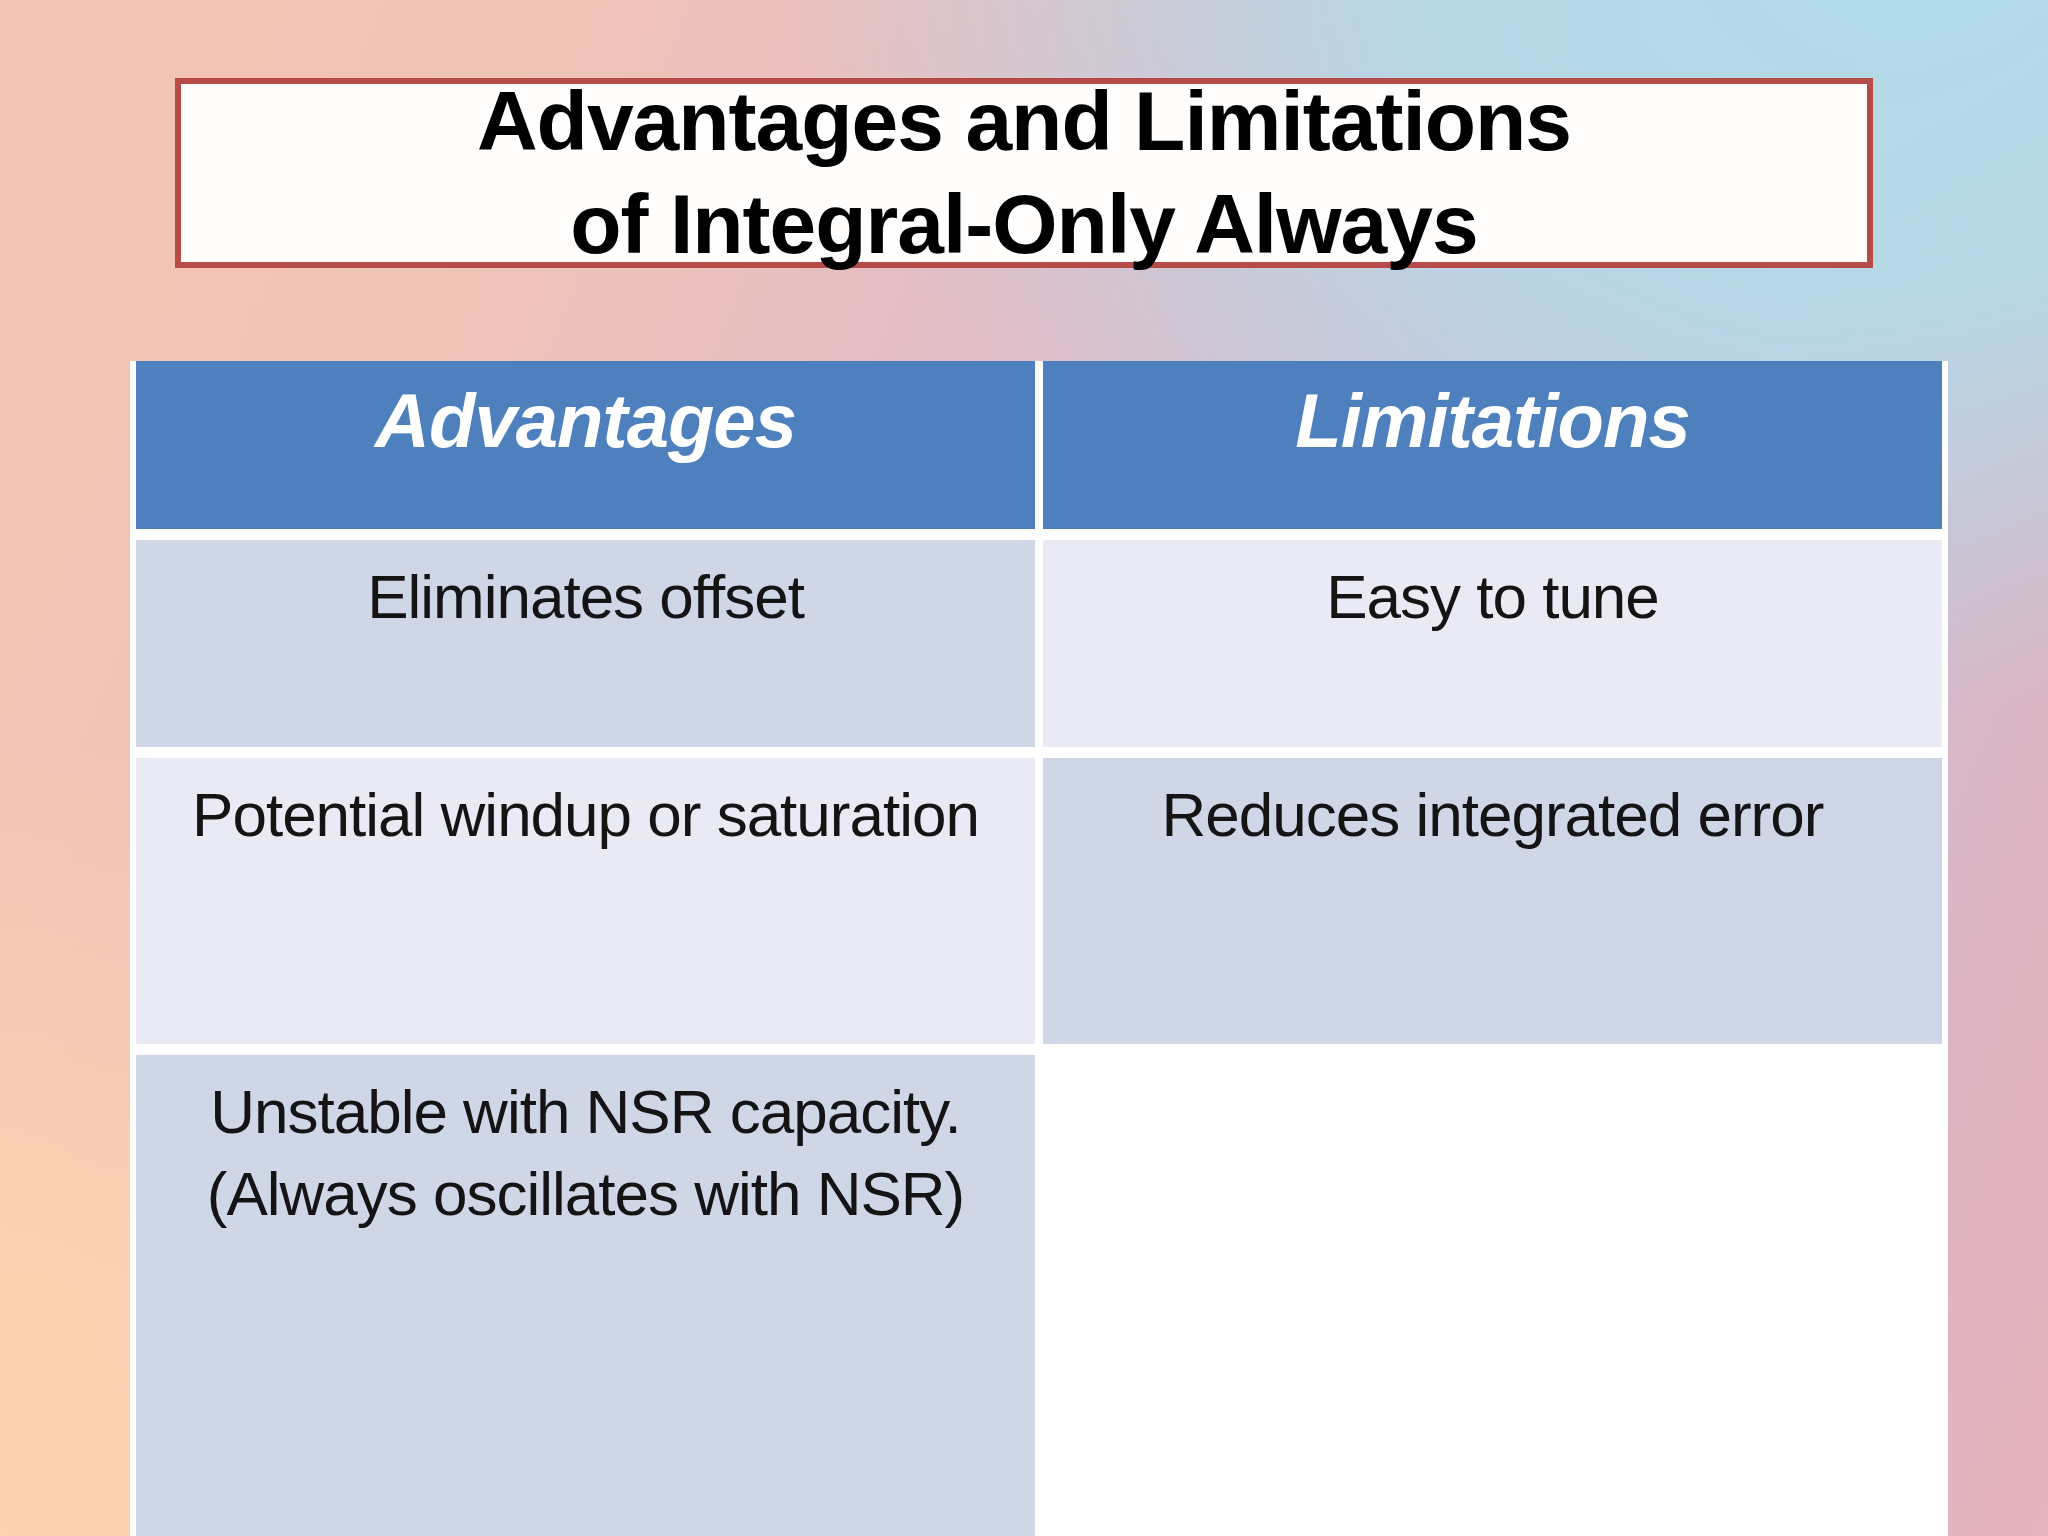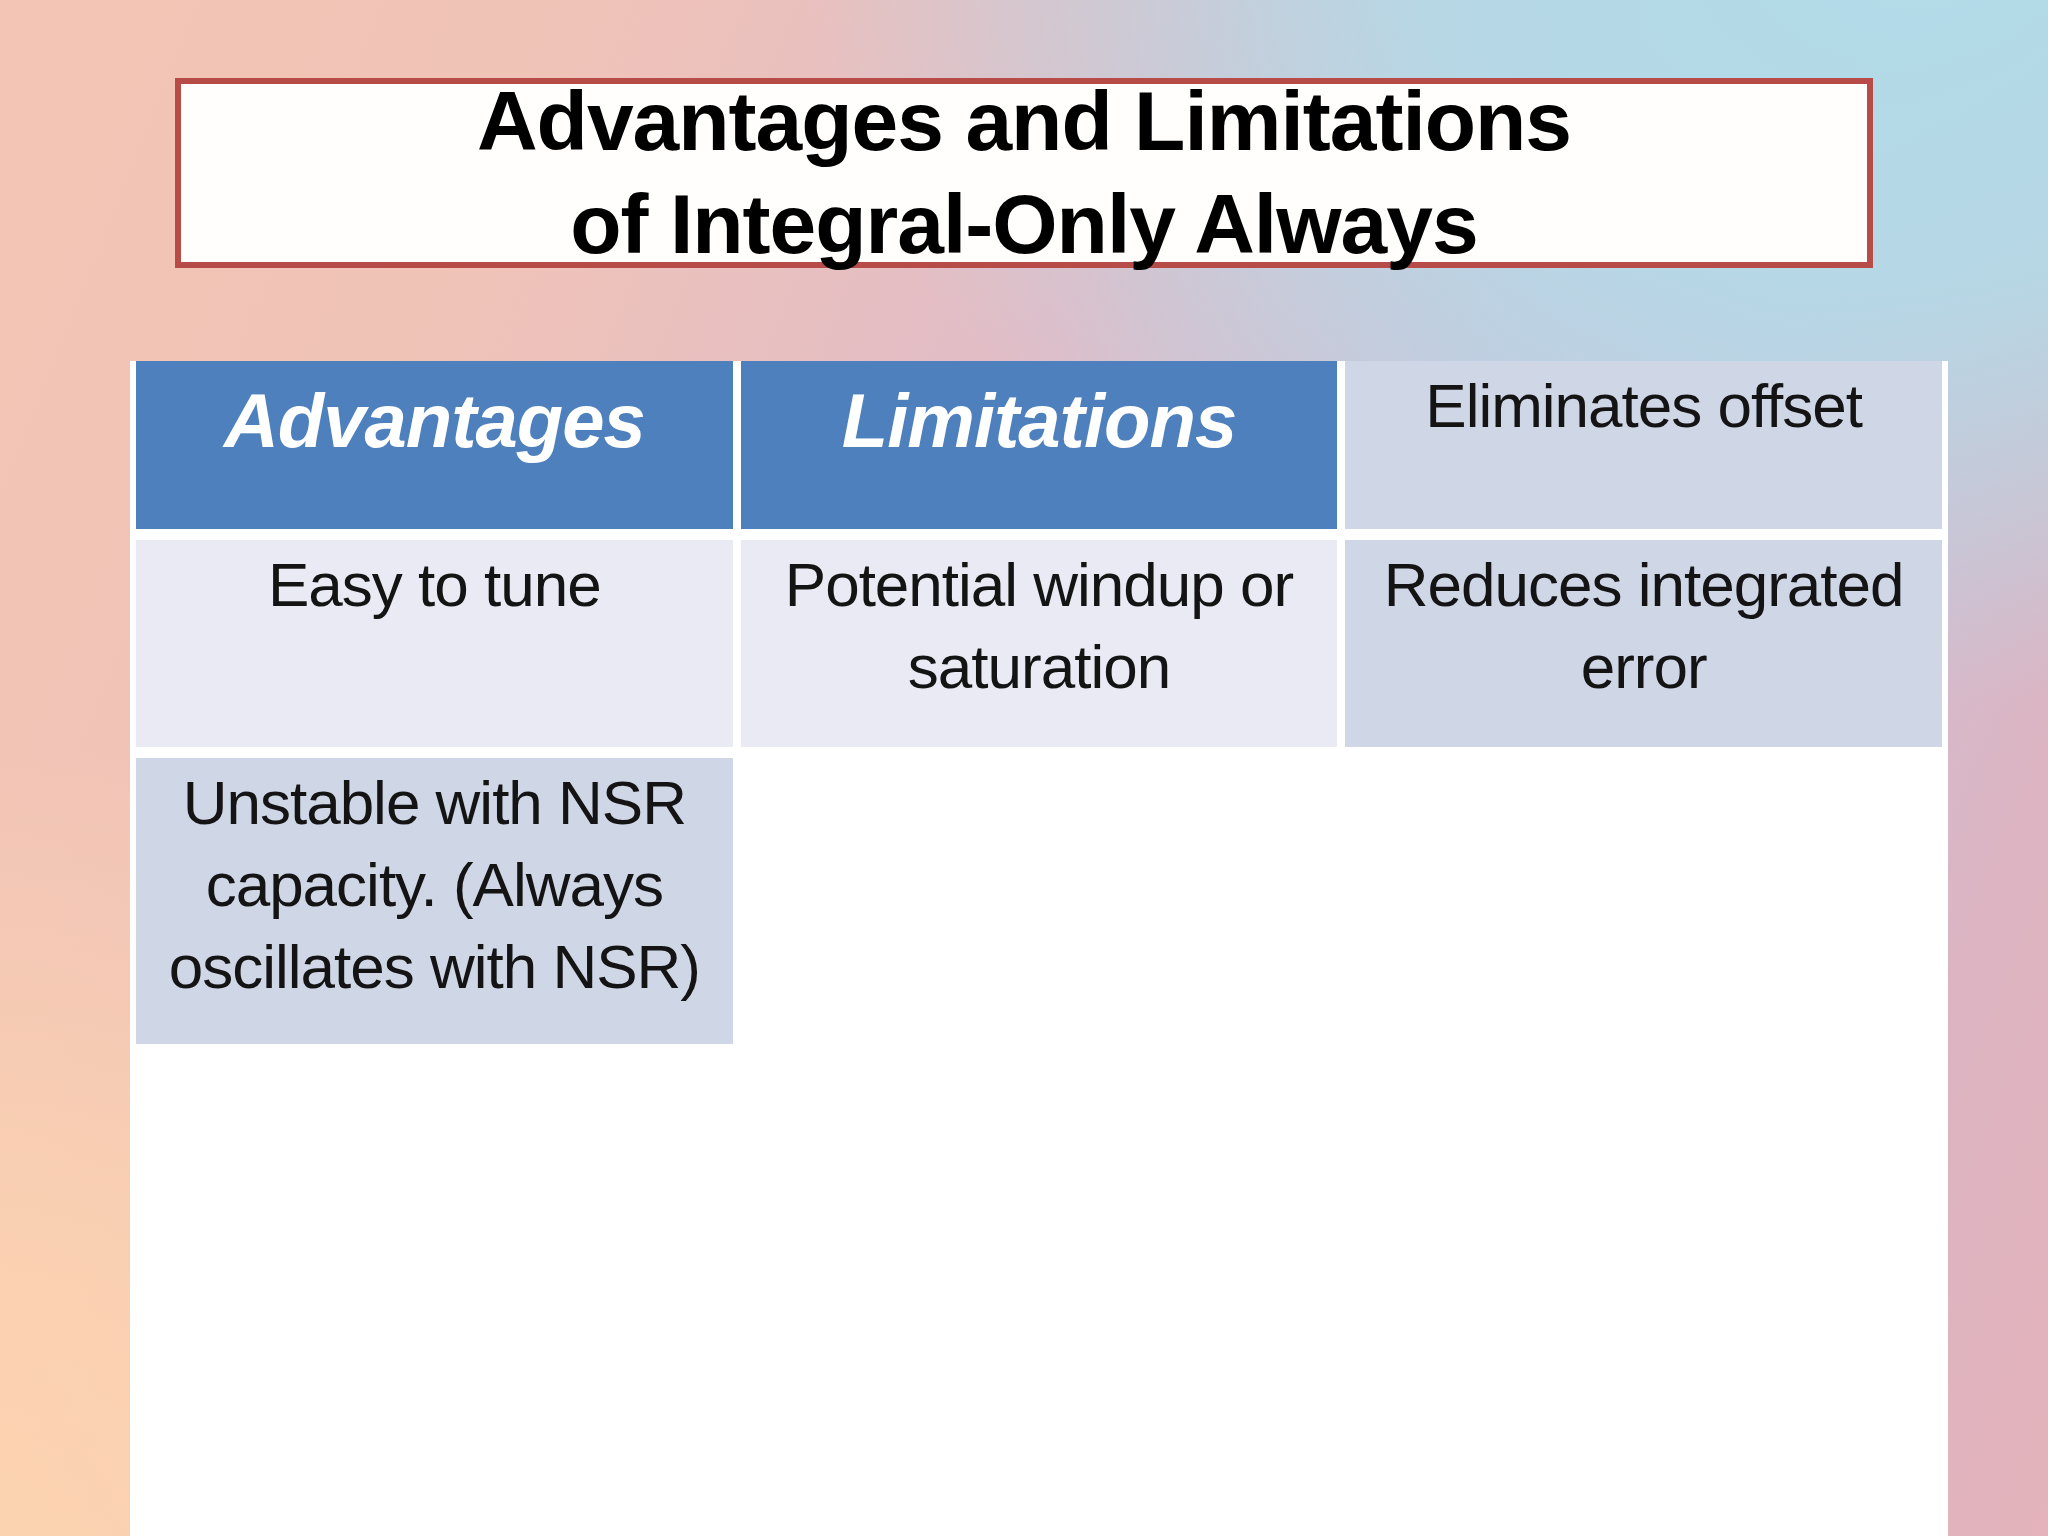--- a/index.html
+++ b/index.html
@@ -50,21 +50,21 @@
     width: 1818px;
     height: 1175px;
     box-sizing: border-box;
     background: #ffffff;
     padding: 0 6px;
     overflow: hidden;
   }
   .grid {
     display: grid;
     height: 100%;
-    grid-template-columns: 1fr 1fr 1fr;
+    grid-template-columns: 1fr 1fr;
     grid-template-rows: 168px 207px 286px auto;
     column-gap: 8px;
     row-gap: 11px;
   }
   .cell {
     display: flex;
     justify-content: center;
     align-items: flex-start;
     text-align: center;
     box-sizing: border-box;
@@ -77,21 +77,21 @@
     font-size: 76px;
     padding-top: 16px;
     letter-spacing: -1px;
   }
   .cell.band-a { background: #cfd7e7; }
   .cell.band-b { background: #e9eaf3; }
   .cell.body {
     color: #141414;
     font-size: 62px;
     line-height: 1.32;
-    padding: 4px 24px 0 24px;
+    padding: 16px 24px 0 24px;
     letter-spacing: -1px;
   }
 </style>
 </head>
 <body>
 
 <div class="slide">
 
   <div class="title-box">
     <div class="title-line">Advantages and Limitations</div>

